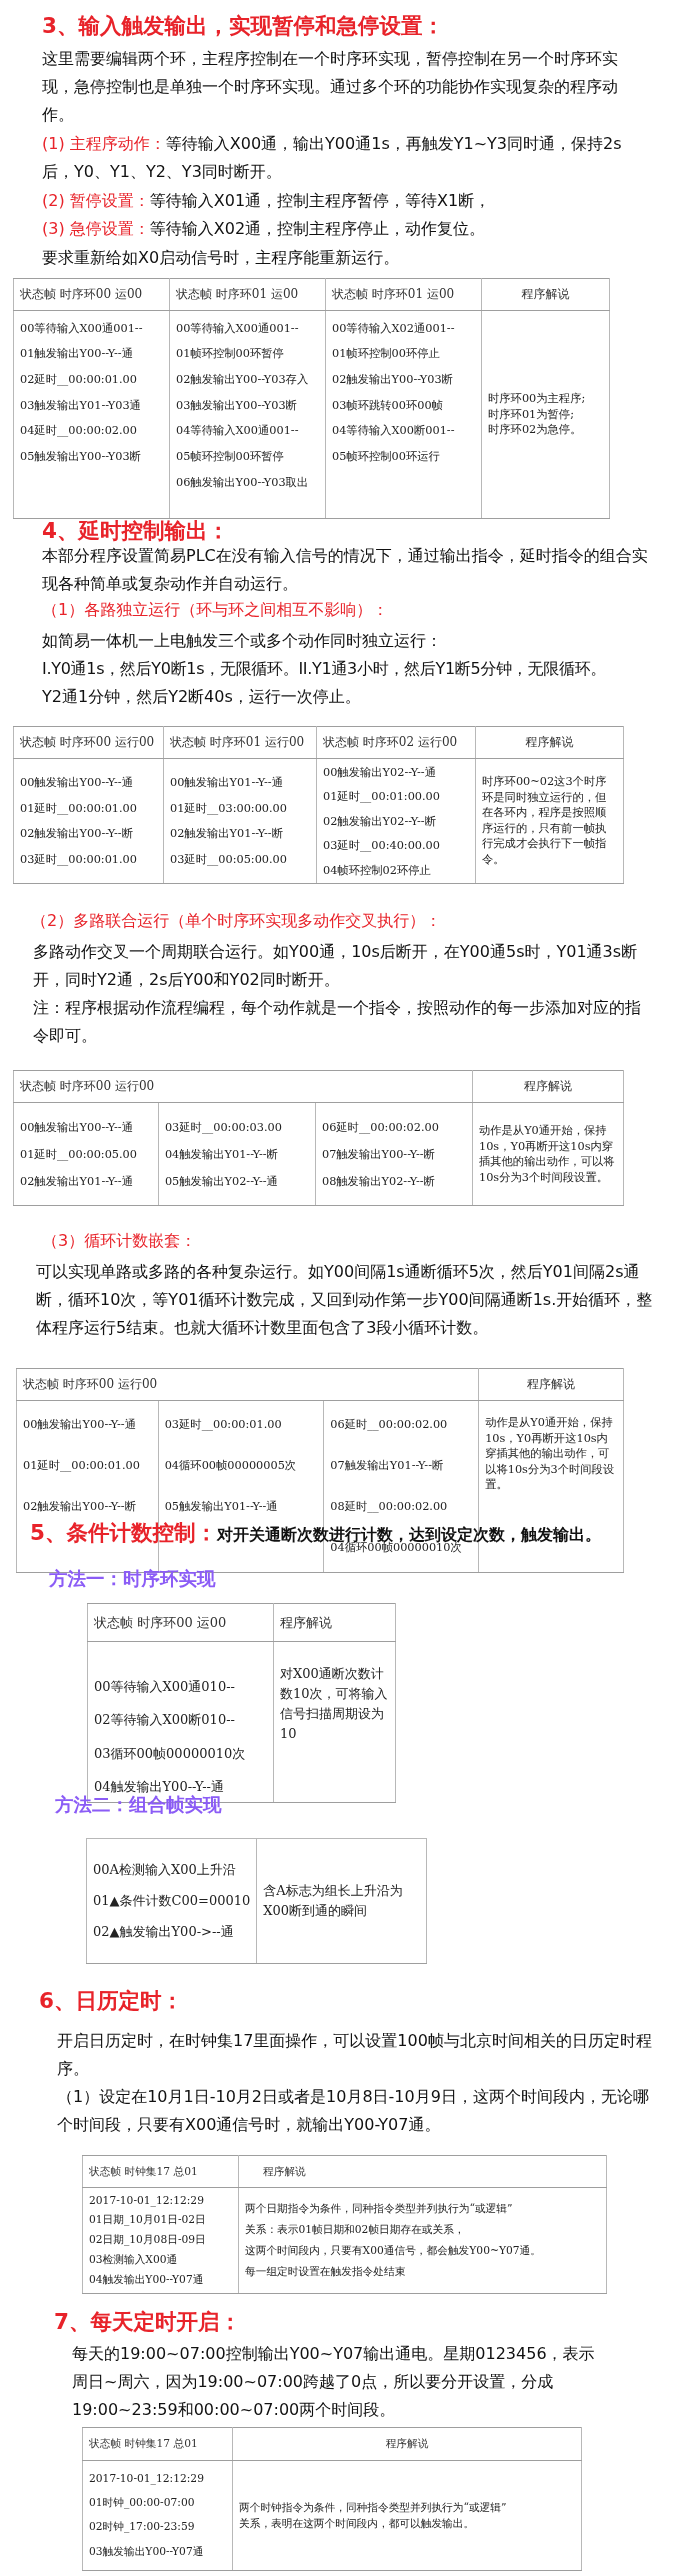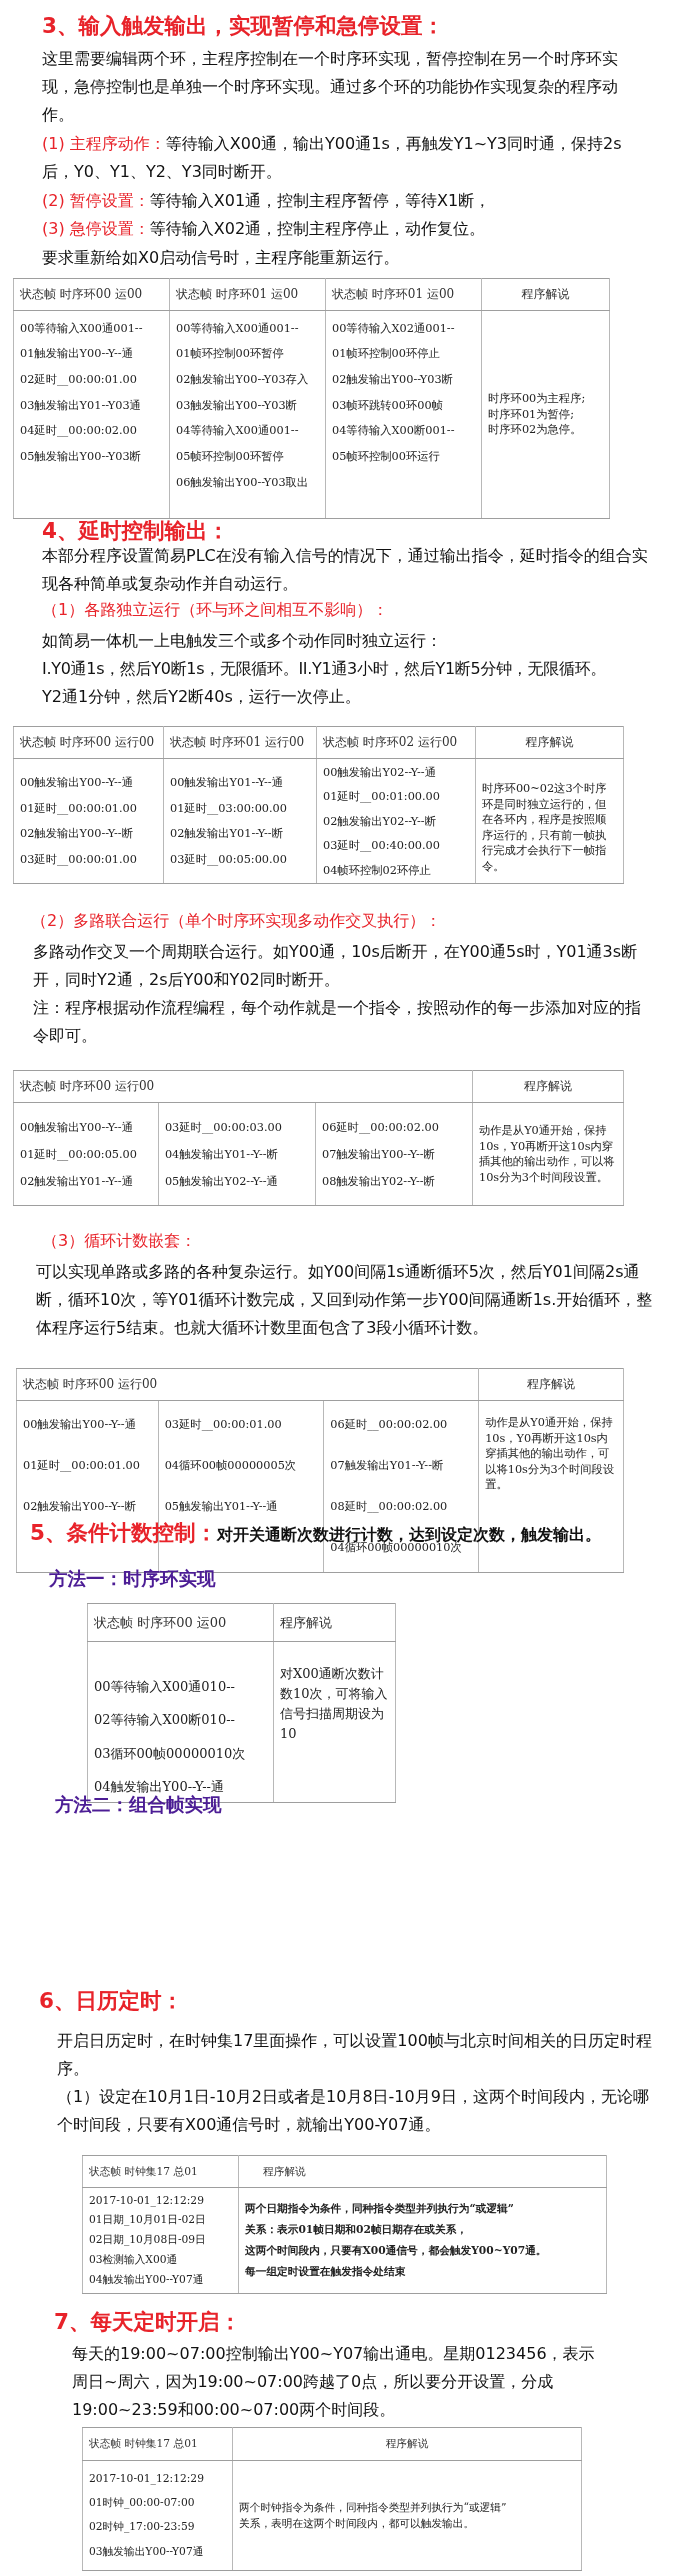--- a/index.html
+++ b/index.html
@@ -1,21 +1,21 @@
 <!DOCTYPE html>
 <html style="font-size:9.5px"><head>
   <meta charset="utf-8">
   <style>
     html, body { margin: 0; padding: 0; background: #ffffff; }
     body { width: 677px; height: 2576px; position: relative; overflow: hidden;
            font-family: "DejaVu Sans", "Liberation Sans", sans-serif; color: #111; }
     .abs { position: absolute; }
     .h-sec { color: #e8232a; font-weight: bold; font-size: 21.5px; line-height: 26px; white-space: nowrap; }
     .h-sub { color: #e8232a; font-size: 16px; line-height: 21.5px; white-space: nowrap; }
-    .h-sub-bold { color: #4c1d95; font-weight: bold; font-size: 18.5px; line-height: 24px; white-space: nowrap; }
+    .h-sub-bold { color: #8b5cf6; font-weight: bold; font-size: 18.5px; line-height: 24px; white-space: nowrap; }
     .para { font-size: 16px; line-height: 28px; color: #111; }
     .para .red { color: #e8232a; }
     table.t { position: absolute; border-collapse: collapse; font-family: "DejaVu Serif", "Liberation Serif", serif; color: #222; }
     table.t td, table.t th { border: 0.9px solid #b8b8b8; vertical-align: middle; font-weight: normal; padding: 0 6px; }
     table.t th { text-align: left; font-size: 12px; height: 31px; color: #333; }
     table.t th.center { text-align: center; }
     table.t tr.head th { border-top: 1.2px solid #9e9e9e; border-bottom: 1.2px solid #9e9e9e; }
     table.t tr.body td { border-bottom: 1.2px solid #9e9e9e; }
     .cell-lines { display: flex; flex-direction: column; justify-content: center; }
     .cell-line { font-size: 11.3px; white-space: nowrap; }
@@ -125,21 +125,21 @@
         </td>
     <td>
           <div class="cell-lines" style="gap:9.5px;">
             <div class="cell-line">00触发输出Y02--Y--通</div>
             <div class="cell-line">01延时__00:01:00.00</div>
             <div class="cell-line">02触发输出Y02--Y--断</div>
             <div class="cell-line">03延时__00:40:00.00</div>
             <div class="cell-line">04帧环控制02环停止</div>
           </div>
         </td>
-    <td class="explain" style="vertical-align:top; padding-top:22px;">时序环00~02这3个时序环是同时独立运行的，但在各环内，程序是按照顺序运行的，只有前一帧执行完成才会执行下一帧指令。</td>
+    <td class="explain" style="vertical-align:top; padding-top:15px;">时序环00~02这3个时序环是同时独立运行的，但在各环内，程序是按照顺序运行的，只有前一帧执行完成才会执行下一帧指令。</td>
   </tr>
 </tbody>
   </table>
 
 <div class="abs h-sub" style="left:31px; top:910px;">（2）多路联合运行（单个时序环实现多动作交叉执行）：</div>
 <div class="abs para" style="left:33px; top:938px; width:621px;">多路动作交叉一个周期联合运行。如Y00通，10s后断开，在Y00通5s时，Y01通3s断开，同时Y2通，2s后Y00和Y02同时断开。</div>
 <div class="abs para" style="left:33px; top:994px; width:621px;">注：程序根据动作流程编程，每个动作就是一个指令，按照动作的每一步添加对应的指令即可。</div>
 
 <table class="t" style="left:13px; top:1070px; width:611px;">
   <tbody>
@@ -232,20 +232,30 @@
           </div>
         </td>
     <td class="explain" style="font-size:13px; line-height:20px; vertical-align:top; padding-top:21.5px;">对X00通断次数计数10次，可将输入信号扫描周期设为10</td>
   </tr>
 </tbody>
   </table>
 
 <div class="abs h-sub-bold" style="left:55px; top:1793px;">方法二：组合帧实现</div>
 <table class="t" style="left:86px; top:1838px; width:341px;">
   <tbody>
+  <tr class="body" style="height:125px;">
+    <td>
+          <div class="cell-lines" style="gap:13px;">
+            <div class="cell-line" style="font-size: 13px;">00A检测输入X00上升沿</div>
+            <div class="cell-line" style="font-size: 13px;">01▲条件计数C00=00010</div>
+            <div class="cell-line" style="font-size: 13px;">02▲触发输出Y00-&gt;--通</div>
+          </div>
+        </td>
+    <td class="explain" style="font-size:13px; line-height:20px;">含A标志为组长上升沿为X00断到通的瞬间</td>
+  </tr>
 </tbody>
   </table>
 
 <div class="abs h-sec" style="left:39px; top:1988px;">6、日历定时：</div>
 <div class="abs para" style="left:57px; top:2027px; width:597px;">开启日历定时，在时钟集17里面操作，可以设置100帧与北京时间相关的日历定时程序。</div>
 <div class="abs para" style="left:57px; top:2083px; width:597px;">（1）设定在10月1日-10月2日或者是10月8日-10月9日，这两个时间段内，无论哪个时间段，只要有X00通信号时，就输出Y00-Y07通。</div>
 
 <table class="t" style="left:82px; top:2155px; width:525px;">
   <tbody>
       <tr class="head">
@@ -256,21 +266,21 @@
     <td>
           <div class="cell-lines" style="gap:6px;">
             <div class="cell-line" style="font-size: 10.7px;">2017-10-01_12:12:29</div>
             <div class="cell-line" style="font-size: 10.7px;">01日期_10月01日-02日</div>
             <div class="cell-line" style="font-size: 10.7px;">02日期_10月08日-09日</div>
             <div class="cell-line" style="font-size: 10.7px;">03检测输入X00通</div>
             <div class="cell-line" style="font-size: 10.7px;">04触发输出Y00--Y07通</div>
           </div>
         </td>
     <td>
-          <div class="cell-lines" style="gap:7.2px;font-weight:bold;">
+          <div class="cell-lines" style="gap:7.2px;">
             <div class="cell-line" style="font-size: 10.7px;">两个日期指令为条件，同种指令类型并列执行为“或逻辑”</div>
             <div class="cell-line" style="font-size: 10.7px;">关系：表示01帧日期和02帧日期存在或关系，</div>
             <div class="cell-line" style="font-size: 10.7px;">这两个时间段内，只要有X00通信号，都会触发Y00~Y07通。</div>
             <div class="cell-line" style="font-size: 10.7px;">每一组定时设置在触发指令处结束</div>
           </div>
         </td>
   </tr>
 </tbody>
   </table>
 

